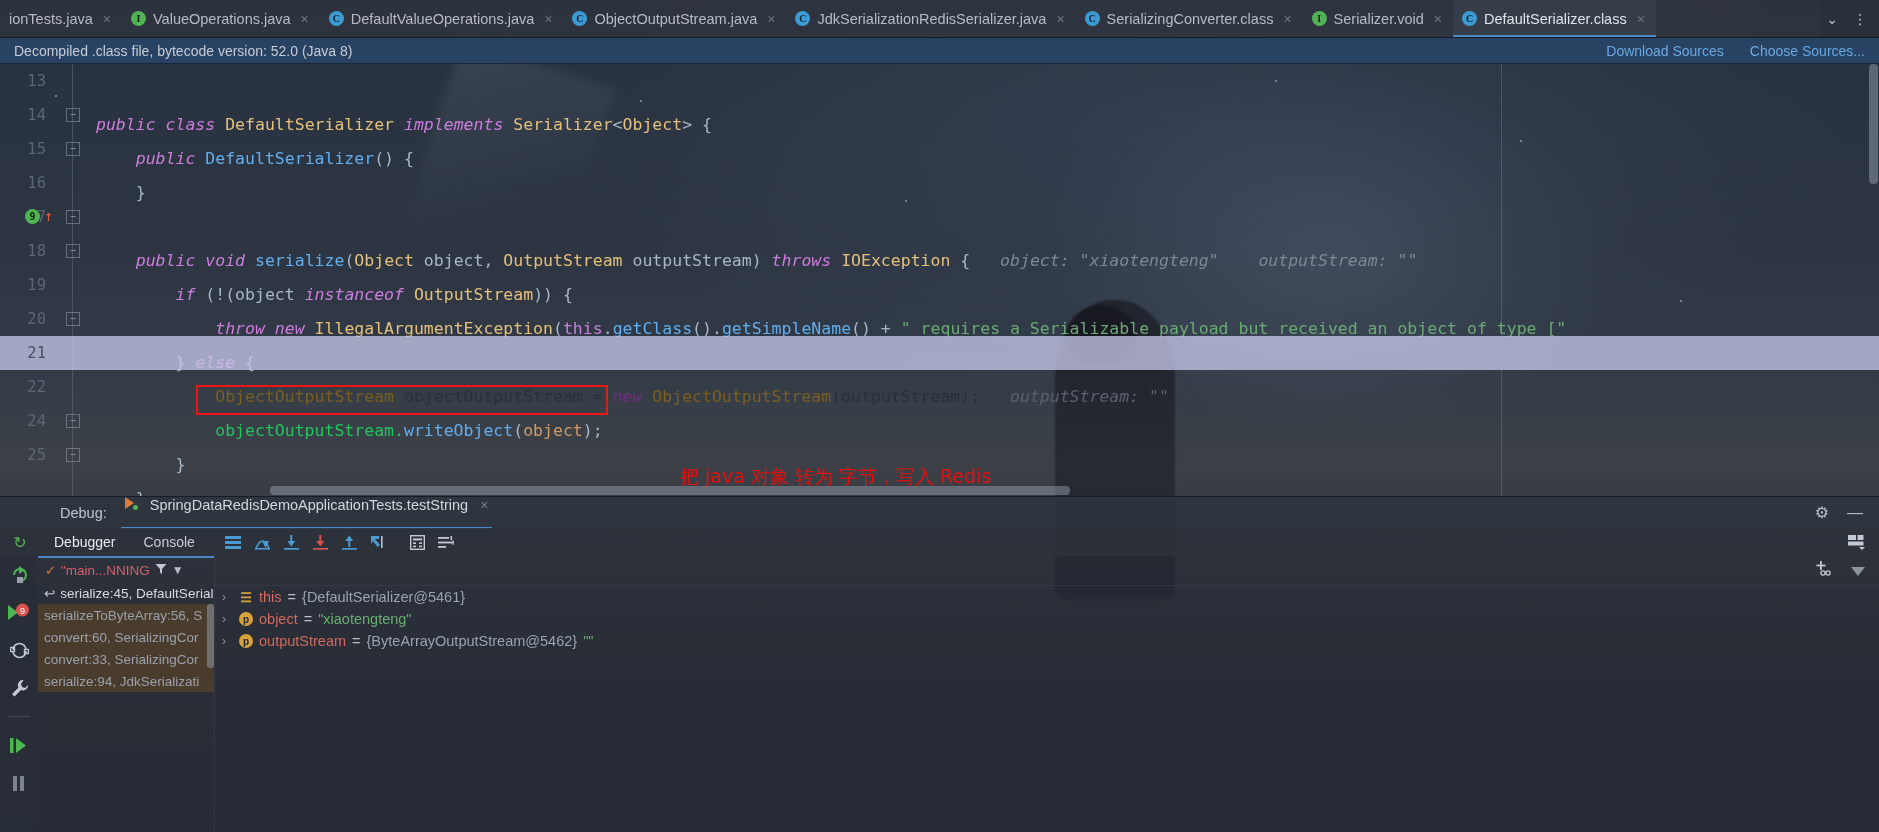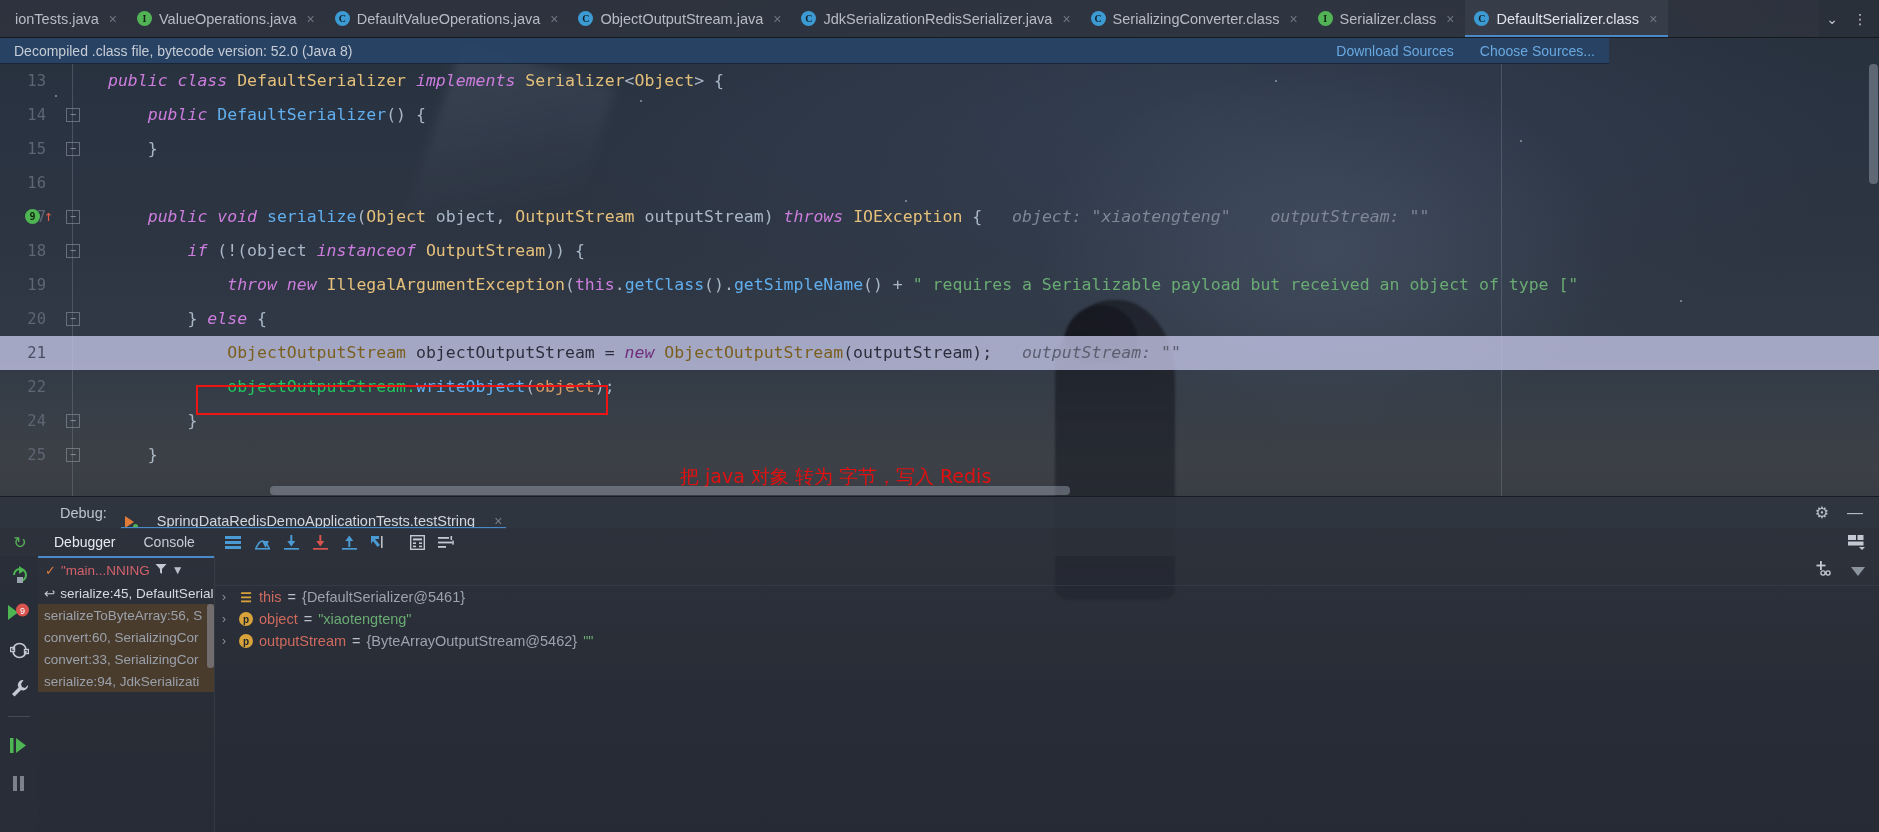--- a/index.html
+++ b/index.html
@@ -61,21 +61,20 @@
     filter: blur(5px);
   }
 
   
   .tabbar {
     position: absolute; left: 0; top: 0; width: 1879px; height: 38px;
     display: flex; align-items: stretch;
     background: rgba(48,53,62,0.80);
     border-bottom: 1px solid rgba(20,23,28,0.9);
     font-size: 14.5px;
-    padding-left: 6px;
   }
   .tab {
     display: flex; align-items: center; gap: 7px;
     padding: 0 11px 0 9px;
     color: #b7bcc4;
     white-space: nowrap;
     position: relative;
     cursor: default;
   }
   .tab.sel { background: rgba(62,70,82,0.55); color: #dfe3ea; }
@@ -97,21 +96,21 @@
     margin-left: auto; display: flex; align-items: center; gap: 2px;
     padding-right: 6px; background: rgba(40,45,54,0.55);
   }
   .tb-btn {
     width: 26px; height: 38px; display: flex; align-items: center; justify-content: center;
     color: #c0c5cd; font-size: 14px;
   }
 
   
   .notice {
-    position: absolute; left: 0; top: 38px; width: 1609px; height: 26px;
+    position: absolute; left: 0; top: 38px; width: 1879px; height: 26px;
     background: rgba(40,67,102,0.92);
     display: flex; align-items: center;
     color: #c6ccd6; font-size: 14px;
     padding: 0 14px 0 14px;
     border-bottom: 1px solid rgba(22,30,44,0.8);
   }
   .notice .links { margin-left: auto; display: flex; gap: 26px; }
   .notice .links a { color: #6aa9e0; text-decoration: none; cursor: pointer; }
 
   
@@ -123,21 +122,21 @@
   }
   .ed-scroll { position: absolute; inset: 0; }
   .line {
     position: relative; height: 34px; line-height: 34px;
     white-space: pre; display: block;
   }
   .line .gutnum {
     position: absolute; left: 0; width: 46px; text-align: right;
     color: #5d6673; font-size: 15.5px; padding-left: 12px;
   }
-  .line .code { position: absolute; left: 108px; }
+  .line .code { position: absolute; left: 96px; margin-top: 44px; }
   .line.cur { background: rgba(197,199,232,0.78); }
   .line.cur .gutnum { color: #4a4f63; }
   .fold {
     position: absolute; left: 66px; width: 14px; height: 14px;
     margin-top: 10px;
     border: 1px solid rgba(150,158,170,0.55);
     color: rgba(170,178,190,0.8);
     font-size: 10px; line-height: 11px; text-align: center;
   }
   .foldline {
@@ -201,21 +200,21 @@
   .debug-head {
     position: absolute; left: 0; top: 496px; width: 1879px; height: 32px;
     background: rgba(46,52,62,0.88);
     border-top: 1px solid rgba(22,26,33,0.9);
     display: flex; align-items: center; gap: 10px;
     padding-left: 12px;
     color: #bdc3cc; font-size: 14.5px;
   }
   .dh-title { color: #bfc5ce; margin-left: 48px; }
   .dh-tab {
-    position: relative; display: flex; align-items: flex-end; gap: 19px;
+    position: relative; display: flex; align-items: flex-start; gap: 12px;
     height: 32px; padding: 0 8px; color: #d2d7de;
   }
   .dh-tab::after {
     content: ""; position: absolute; left: 4px; right: 4px; bottom: 0; height: 2px;
     background: #4a88c7;
   }
   .run-ico {
     width: 13px; height: 13px; position: relative; display: inline-block;
   }
   .run-ico::before {
@@ -360,21 +359,21 @@
       <span>JdkSerializationRedisSerializer.java</span>
       <span class="tabx">×</span>
     </div>
     <div class="tab">
       <span class="ficon c">C</span>
       <span>SerializingConverter.class</span>
       <span class="tabx">×</span>
     </div>
     <div class="tab">
       <span class="ficon i">I</span>
-      <span>Serializer.class</span>
+      <span>Serializer.void</span>
       <span class="tabx">×</span>
     </div>
     <div class="tab sel">
       <span class="ficon c">C</span>
       <span>DefaultSerializer.class</span>
       <span class="tabx">×</span>
     </div>
     <div class="tabbar-right">
       <div class="tb-btn">⌄</div>
       <div class="tb-btn">⋮</div>

